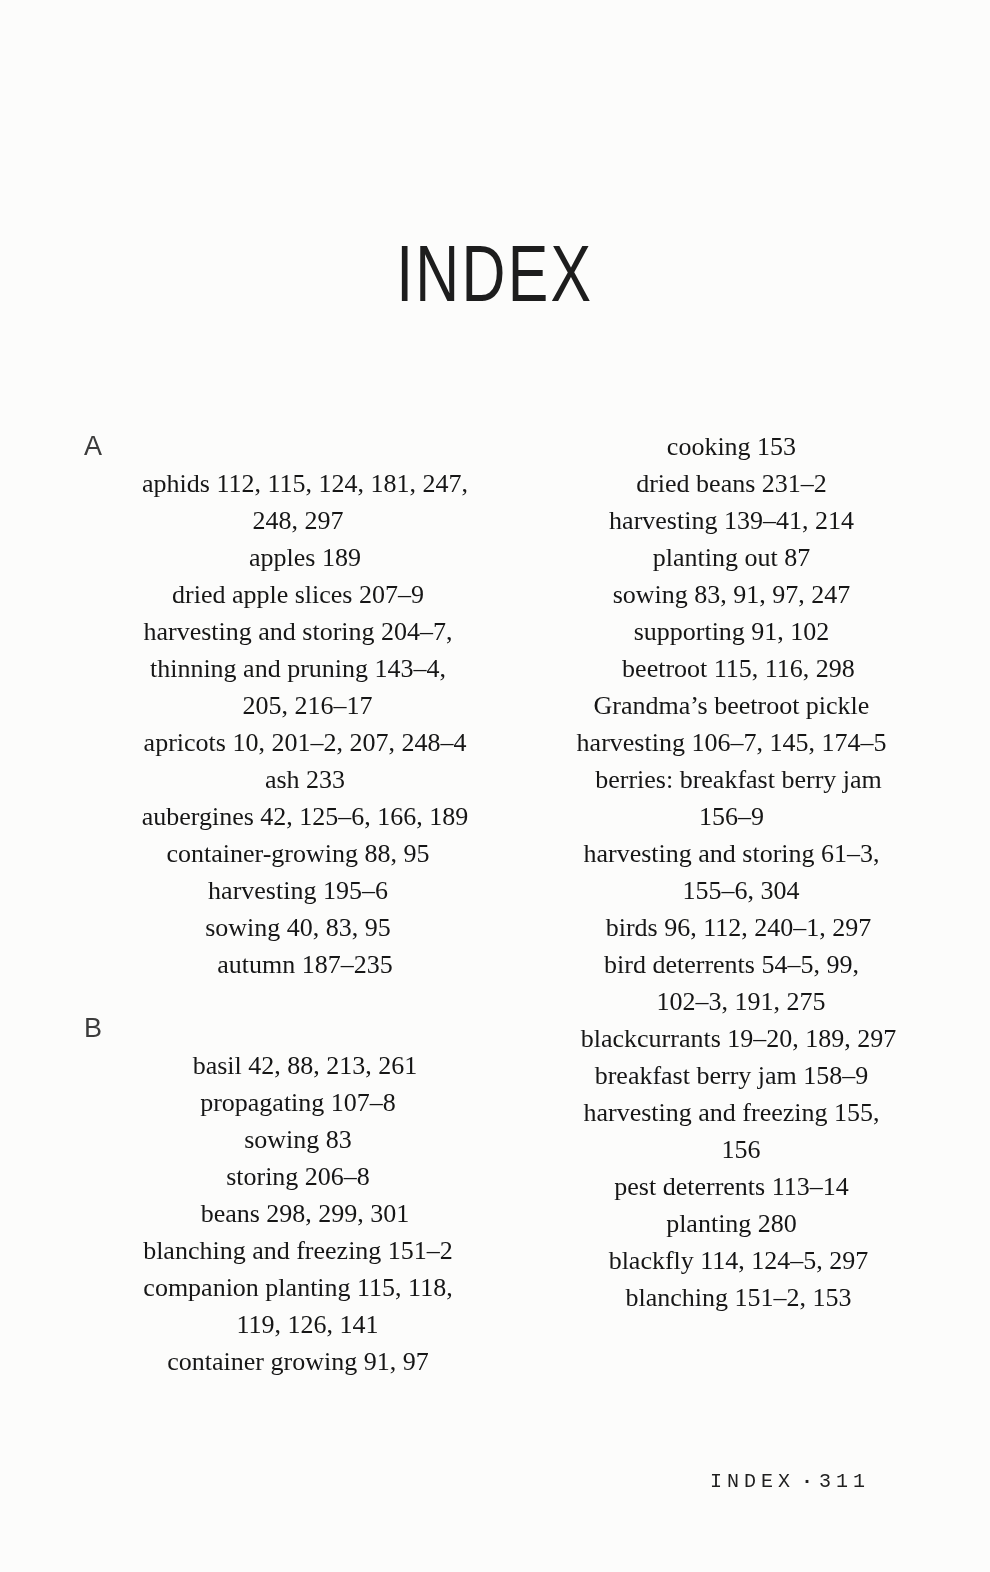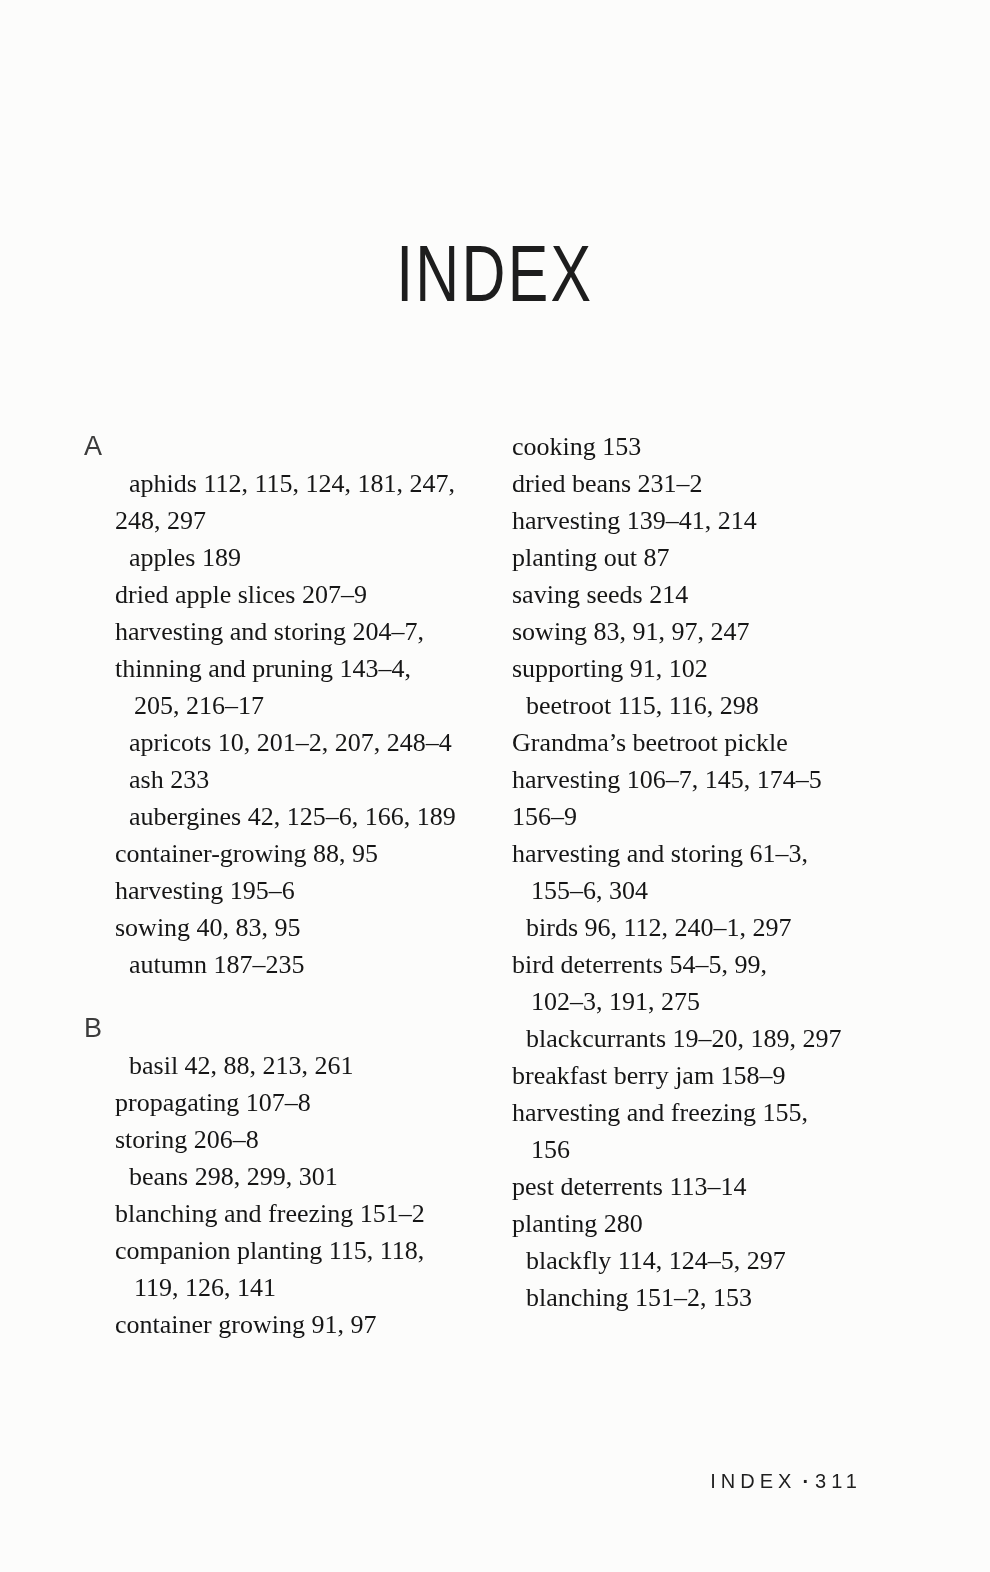--- a/index.html
+++ b/index.html
@@ -48,38 +48,39 @@
   }
   .column-right {
     width: 470px;
   }
   .index-line {
     font-family: "Liberation Serif", serif;
     font-size: 26px;
     line-height: 37px;
     color: #161616;
     white-space: nowrap;
+    text-align: center;
   }
   .indent-0 { padding-left: 0; margin-left: 45px; }
   .indent-1 { padding-left: 31px; }
   .indent-2 { padding-left: 50px; }
   .section-letter {
     font-family: "Liberation Sans", sans-serif;
     font-size: 27px;
     line-height: 37px;
     color: #3c3c3c;
   }
   .section-letter:not(:first-child) {
     margin-top: 27px;
   }
   .footer {
     position: absolute;
     top: 1470px;
-    right: 128px;
-    font-family: Liberation Sans, sans-serif;
+    right: 120px;
+    font-family: Liberation Mono, monospace;
     font-size: 20px;
     letter-spacing: 5px;
     color: #1f1f1f;
     white-space: nowrap;
   }
   .footer .dot {
     letter-spacing: 0;
     font-weight: bold;
     padding: 0 6px;
   }
@@ -104,38 +105,39 @@
         <div class="index-line indent-0">apricots 10, 201–2, 207, 248–4</div>
         <div class="index-line indent-0">ash 233</div>
         <div class="index-line indent-0">aubergines 42, 125–6, 166, 189</div>
         <div class="index-line indent-1">container-growing 88, 95</div>
         <div class="index-line indent-1">harvesting 195–6</div>
         <div class="index-line indent-1">sowing 40, 83, 95</div>
         <div class="index-line indent-0">autumn 187–235</div>
         <div class="section-letter">B</div>
         <div class="index-line indent-0">basil 42, 88, 213, 261</div>
         <div class="index-line indent-1">propagating 107–8</div>
+        <div class="index-line indent-1">sowing 83</div>
         <div class="index-line indent-1">storing 206–8</div>
         <div class="index-line indent-0">beans 298, 299, 301</div>
         <div class="index-line indent-1">blanching and freezing 151–2</div>
         <div class="index-line indent-1">companion planting 115, 118,</div>
         <div class="index-line indent-2">119, 126, 141</div>
         <div class="index-line indent-1">container growing 91, 97</div>
       </div>
     <div class="column column-right">
         <div class="index-line indent-1">cooking 153</div>
         <div class="index-line indent-1">dried beans 231–2</div>
         <div class="index-line indent-1">harvesting 139–41, 214</div>
         <div class="index-line indent-1">planting out 87</div>
-        <div class="index-line indent-1">saving seeds 214</div>
         <div class="index-line indent-1">sowing 83, 91, 97, 247</div>
         <div class="index-line indent-1">supporting 91, 102</div>
         <div class="index-line indent-0">beetroot 115, 116, 298</div>
         <div class="index-line indent-1">Grandma’s beetroot pickle</div>
         <div class="index-line indent-1">harvesting 106–7, 145, 174–5</div>
+        <div class="index-line indent-0">berries: breakfast berry jam</div>
         <div class="index-line indent-1">156–9</div>
         <div class="index-line indent-1">harvesting and storing 61–3,</div>
         <div class="index-line indent-2">155–6, 304</div>
         <div class="index-line indent-0">birds 96, 112, 240–1, 297</div>
         <div class="index-line indent-1">bird deterrents 54–5, 99,</div>
         <div class="index-line indent-2">102–3, 191, 275</div>
         <div class="index-line indent-0">blackcurrants 19–20, 189, 297</div>
         <div class="index-line indent-1">breakfast berry jam 158–9</div>
         <div class="index-line indent-1">harvesting and freezing 155,</div>
         <div class="index-line indent-2">156</div>

